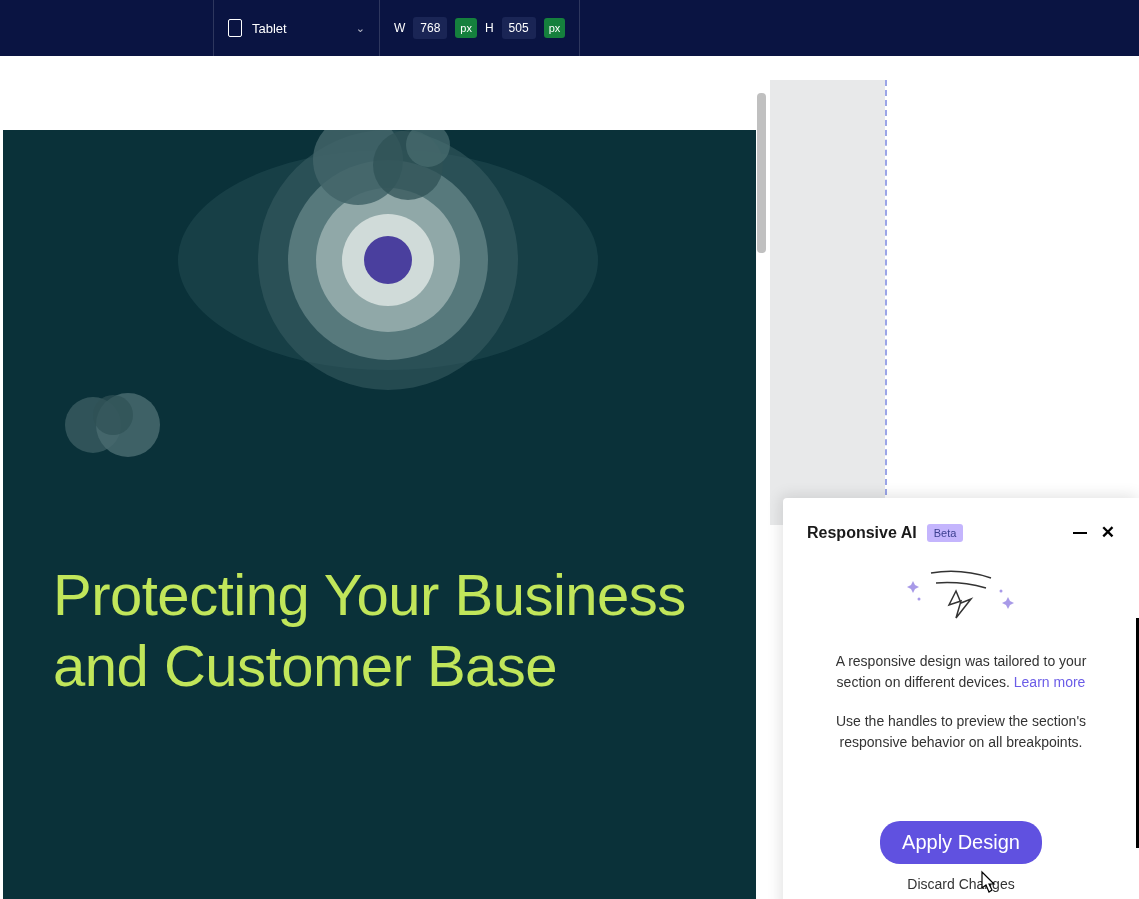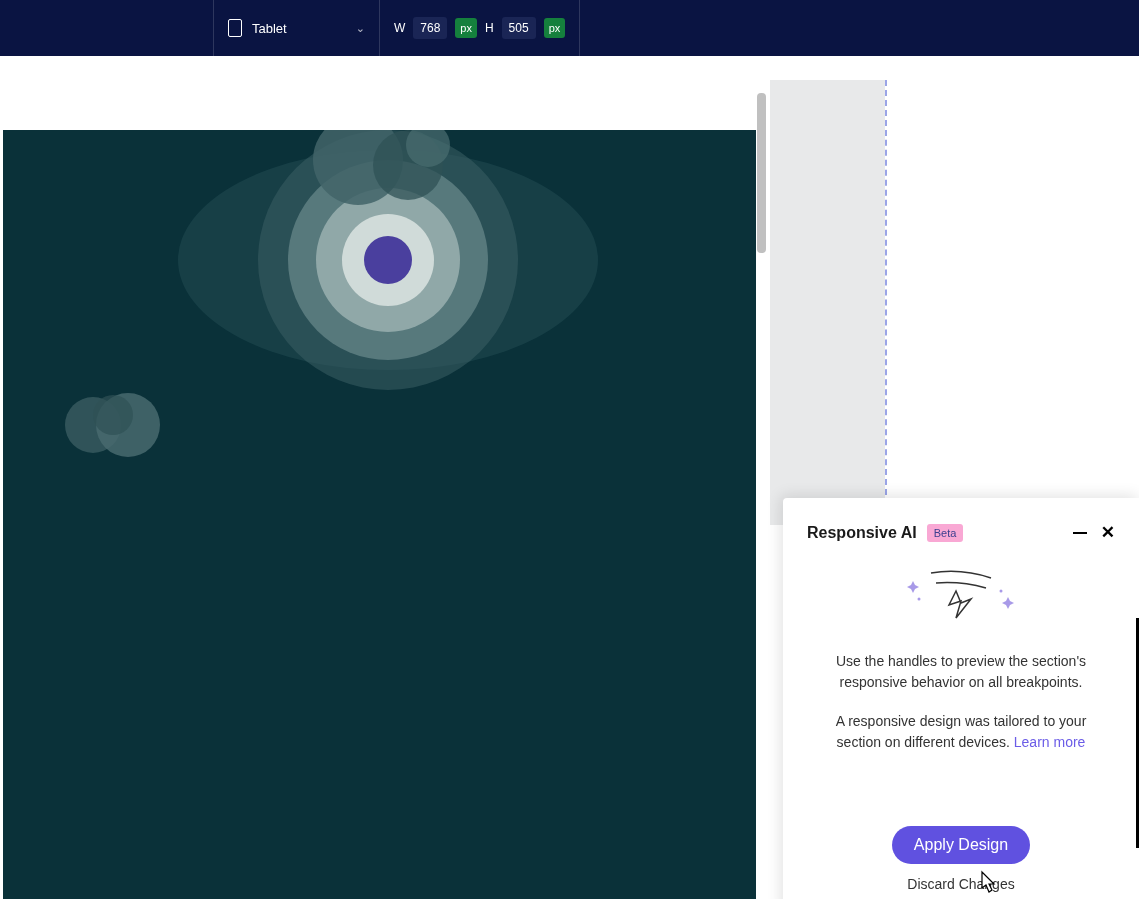--- a/index.html
+++ b/index.html
@@ -201,21 +201,21 @@
   margin-bottom: 20px;
 }
 
 .panel-title {
   font-size: 16px;
   font-weight: 700;
   color: #1a1a1a;
 }
 
 .beta-badge {
-  background: #f9a8d4;
+  background: #c4b5fd;
   color: #3b3f8f;
   font-size: 11px;
   padding: 3px 7px;
   border-radius: 3px;
   font-weight: 500;
 }
 
 .panel-controls {
   margin-left: auto;
   display: flex;
@@ -265,21 +265,21 @@
   right: 0;
   text-align: center;
 }
 
 .apply-btn {
   background: #6051e0;
   color: #fff;
   border: none;
   padding: 10px 22px;
   border-radius: 20px;
-  font-size: 16px;
+  font-size: 20px;
   cursor: pointer;
   margin-bottom: 12px;
 }
 
 .discard-link {
   color: #333;
   font-size: 14px;
   cursor: pointer;
 }
 
@@ -341,20 +341,21 @@
         <circle cx="105" cy="65" r="35" fill="#2f5156" opacity="0.75"></circle>
         <circle cx="125" cy="45" r="22" fill="#4a6d71" opacity="0.7"></circle>
       </svg>
 
       <svg class="cloud1" width="120" height="80" viewBox="0 0 120 80">
         <circle cx="35" cy="45" r="28" fill="#3a5d62" opacity="0.8"></circle>
         <circle cx="70" cy="45" r="32" fill="#486a6e" opacity="0.85"></circle>
         <circle cx="55" cy="35" r="20" fill="#2f5156" opacity="0.7"></circle>
       </svg>
 
+      <h1 class="hero-title">Protecting Your Business and Customer Base</h1>
     </div>
   </div>
 
   <div class="scrollbar-track"></div>
 
   <div class="panel">
     <div class="panel-border-right"></div>
     <div class="panel-header">
       <span class="panel-title">Responsive AI</span>
       <span class="beta-badge">Beta</span>
@@ -370,24 +371,24 @@
         <path d="M 35 20 Q 60 18 85 25" stroke="#333" stroke-width="1.5" fill="none"></path>
         <path d="M 55 28 L 48 42 L 60 38 L 55 55 L 70 36 L 60 40 Z" fill="none" stroke="#333" stroke-width="1.5"></path>
         <path d="M 10 22 L 12 18 L 14 22 L 18 24 L 14 26 L 12 30 L 10 26 L 6 24 Z" fill="#a89ae8"></path>
         <path d="M 105 38 L 107 34 L 109 38 L 113 40 L 109 42 L 107 46 L 105 42 L 101 40 Z" fill="#a89ae8"></path>
         <circle cx="18" cy="36" r="1.5" fill="#a89ae8"></circle>
         <circle cx="100" cy="28" r="1.5" fill="#a89ae8"></circle>
       </svg>
     </div>
 
     <div class="panel-body">
-      <p>Use the handles to preview the section's responsive behavior on all breakpoints.</p>
       <p>
         <span>A responsive design was tailored to your section on different devices. </span><span class="learn-more">Learn more</span>
       </p>
+      <p>Use the handles to preview the section's responsive behavior on all breakpoints.</p>
     </div>
 
     <div class="panel-actions">
       <button class="apply-btn">Apply Design</button>
       <div class="discard-link">Discard Changes</div>
     </div>
 
     <svg class="cursor-pointer" width="24" height="26" viewBox="0 0 24 26">
       <path d="M 7 2 L 7 18 L 11 15 L 14 22 L 17 20 L 14 14 L 19 14 Z" fill="#fff" stroke="#000" stroke-width="1.2"></path>
     </svg>

